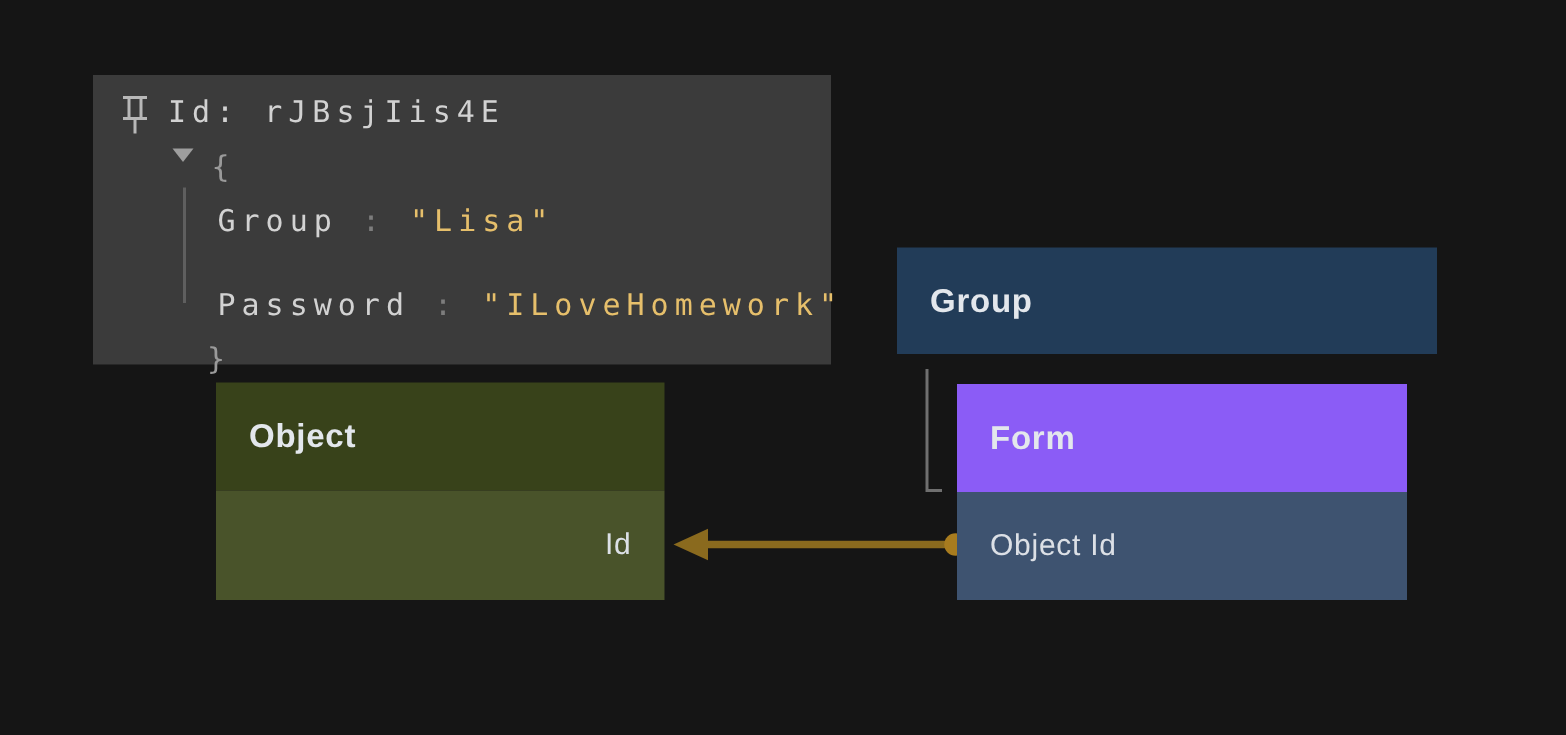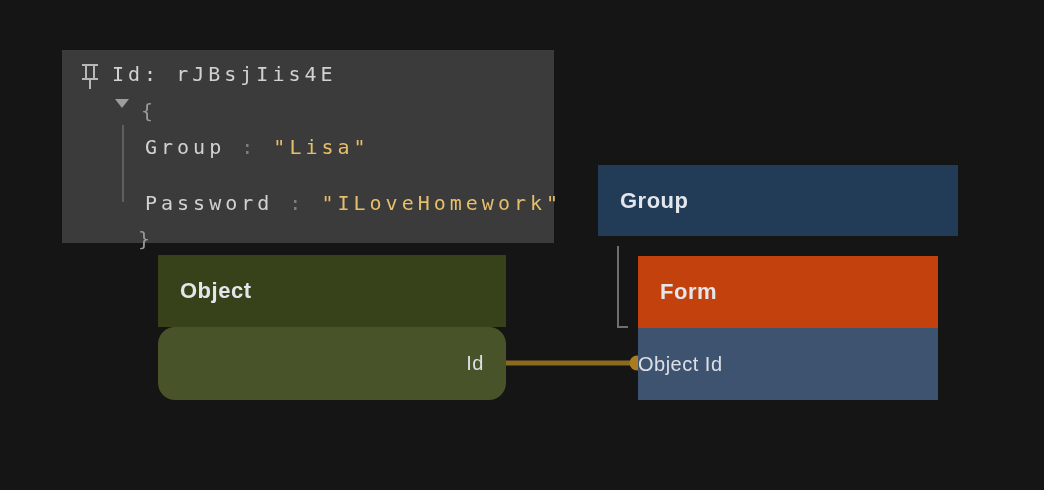--- a/index.html
+++ b/index.html
@@ -76,26 +76,26 @@
     font-size: 20px;
     letter-spacing: 0.5px;
     color: #dce0e6;
     display: flex;
     align-items: center;
   }
   .node-group { left: 598px; top: 165px; width: 360px; height: 71px; background: #223c58; }
   .node-group .node-title { height: 71px; }
 
   .node-form { left: 638px; top: 256px; width: 300px; }
-  .node-form .node-title { height: 72px; background: #c2410c; }
-  .node-form .port { height: 72px; background: #3e5370; }
+  .node-form .node-title { height: 72px; background: #8b5cf6; }
+  .node-form .port { height: 72px; background: #3e5370; padding-left: 22px; }
 
-  .node-object { left: 158px; top: 255px; width: 348px; }
+  .node-object { left: 144px; top: 255px; width: 299px; }
   .node-object .node-title { height: 72px; background: #38421a; }
-  .node-object .port { height: 73px; background: #49532a; justify-content: flex-end; padding-right: 22px; border-radius: 17px; }
+  .node-object .port { height: 73px; background: #49532a; justify-content: flex-end; padding-right: 22px; }
 </style>
 </head>
 <body>
 
 <div class="canvas">
 
   <svg class="wire-layer">
 
     <polyline points="618,246 618,327 628,327" fill="none" stroke="#6f6f6f" stroke-width="2"></polyline>
 

